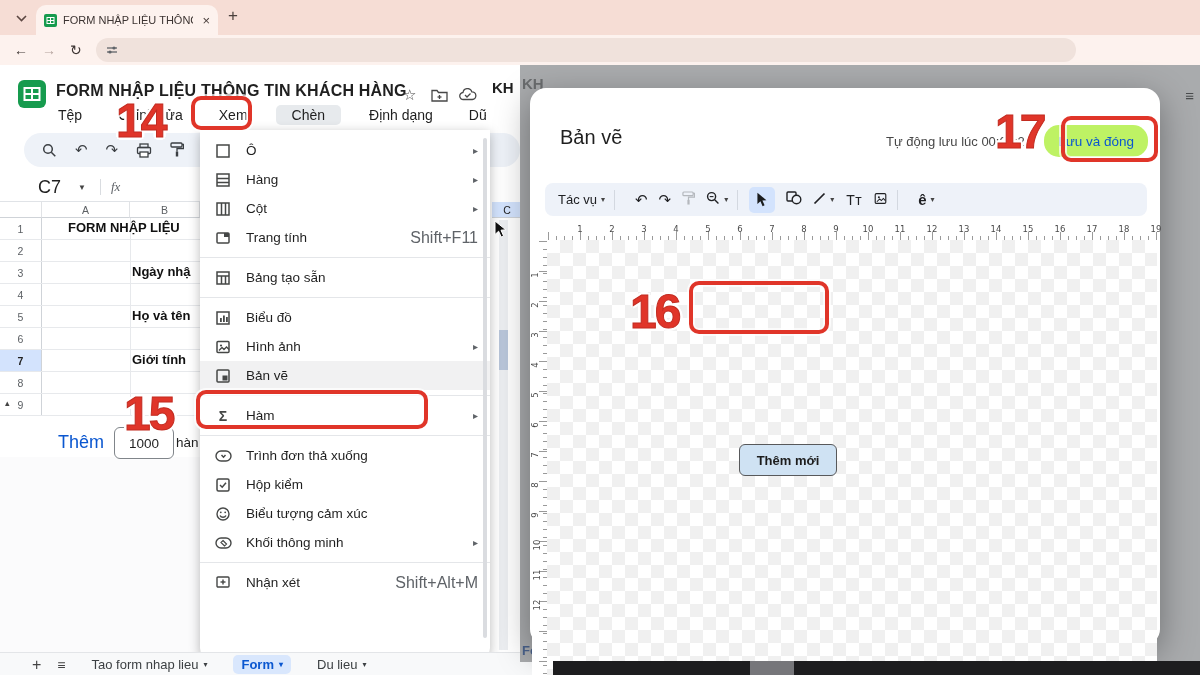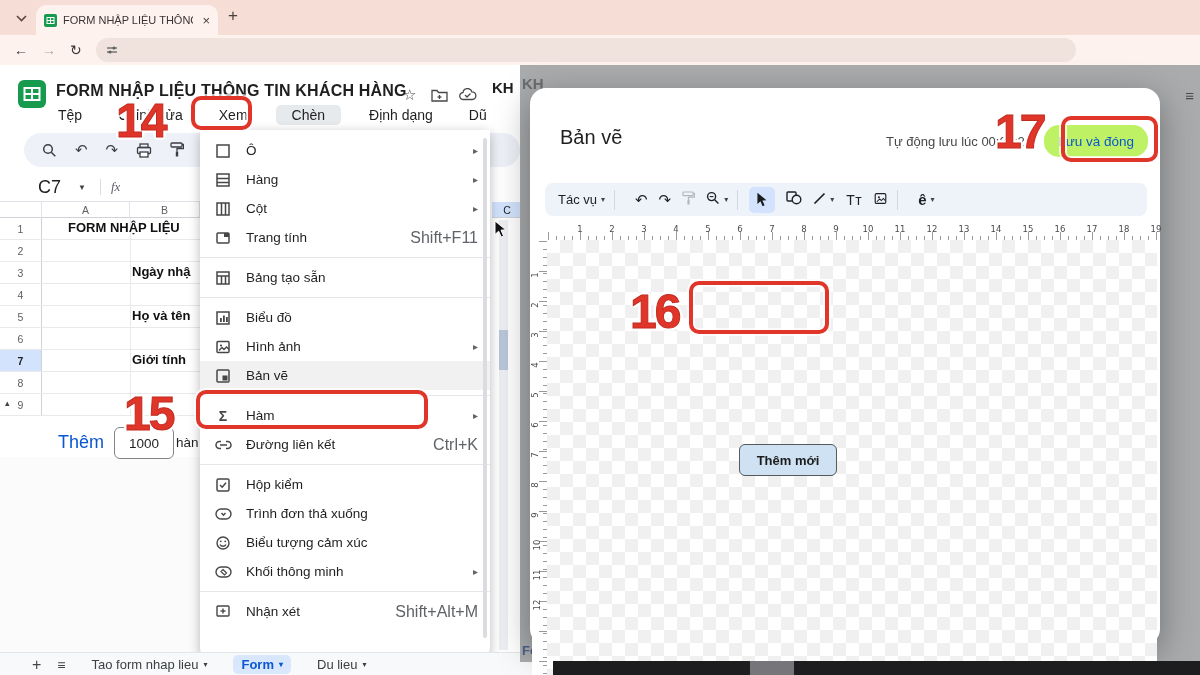--- a/index.html
+++ b/index.html
@@ -362,47 +362,38 @@
           </svg>
         </span>
         <span class="lbl">Bản vẽ</span>
       </div>
     <div class="mdiv"></div>
     <div class="mi">
         <span class="ic" style="font-size:14px;font-weight:bold;">Σ</span>
         <span class="lbl">Hàm</span>
         <span class="sub">▸</span>
       </div>
-    <div class="mi">
-        <span class="ic">
-          <svg width="17" height="10" viewBox="0 0 17 10">
-            <path d="M6 1.5 H4.5 a3.5 3.5 0 0 0 0 7 H6 M11 1.5 h1.5 a3.5 3.5 0 0 1 0 7 H11 M5 5 h7" fill="none" stroke="#454746" stroke-width="1.5"></path>
-          </svg>
-        </span>
-        <span class="lbl">Đường liên kết</span>
-        <span class="right">Ctrl+K</span>
-      </div>
     <div class="mdiv"></div>
-    <div class="mi">
-        <span class="ic">
-          <svg width="16" height="16" viewBox="0 0 16 16">
-            <rect x="2" y="2" width="12" height="12" rx="1.5" fill="none" stroke="#454746" stroke-width="1.5"></rect>
-            <polyline points="5,8 7.2,10.2 11,5.8" fill="none" stroke="#454746" stroke-width="1.5"></polyline>
-          </svg>
-        </span>
-        <span class="lbl">Hộp kiểm</span>
-      </div>
     <div class="mi">
         <span class="ic">
           <svg width="17" height="12" viewBox="0 0 17 12">
             <rect x="1" y="1" width="15" height="10" rx="5" fill="none" stroke="#454746" stroke-width="1.4"></rect>
             <polyline points="6.5,5 8.5,7.2 10.5,5" fill="none" stroke="#454746" stroke-width="1.4"></polyline>
           </svg>
         </span>
         <span class="lbl">Trình đơn thả xuống</span>
+      </div>
+    <div class="mi">
+        <span class="ic">
+          <svg width="16" height="16" viewBox="0 0 16 16">
+            <rect x="2" y="2" width="12" height="12" rx="1.5" fill="none" stroke="#454746" stroke-width="1.5"></rect>
+            <polyline points="5,8 7.2,10.2 11,5.8" fill="none" stroke="#454746" stroke-width="1.5"></polyline>
+          </svg>
+        </span>
+        <span class="lbl">Hộp kiểm</span>
       </div>
     <div class="mi">
         <span class="ic">
           <svg width="16" height="16" viewBox="0 0 16 16">
             <circle cx="8" cy="8" r="6" fill="none" stroke="#454746" stroke-width="1.4"></circle>
             <circle cx="5.8" cy="6.3" r=".9" fill="#454746"></circle>
             <circle cx="10.2" cy="6.3" r=".9" fill="#454746"></circle>
             <path d="M5 9.5 a3.4 3.4 0 0 0 6 0" fill="none" stroke="#454746" stroke-width="1.4"></path>
           </svg>
         </span>

